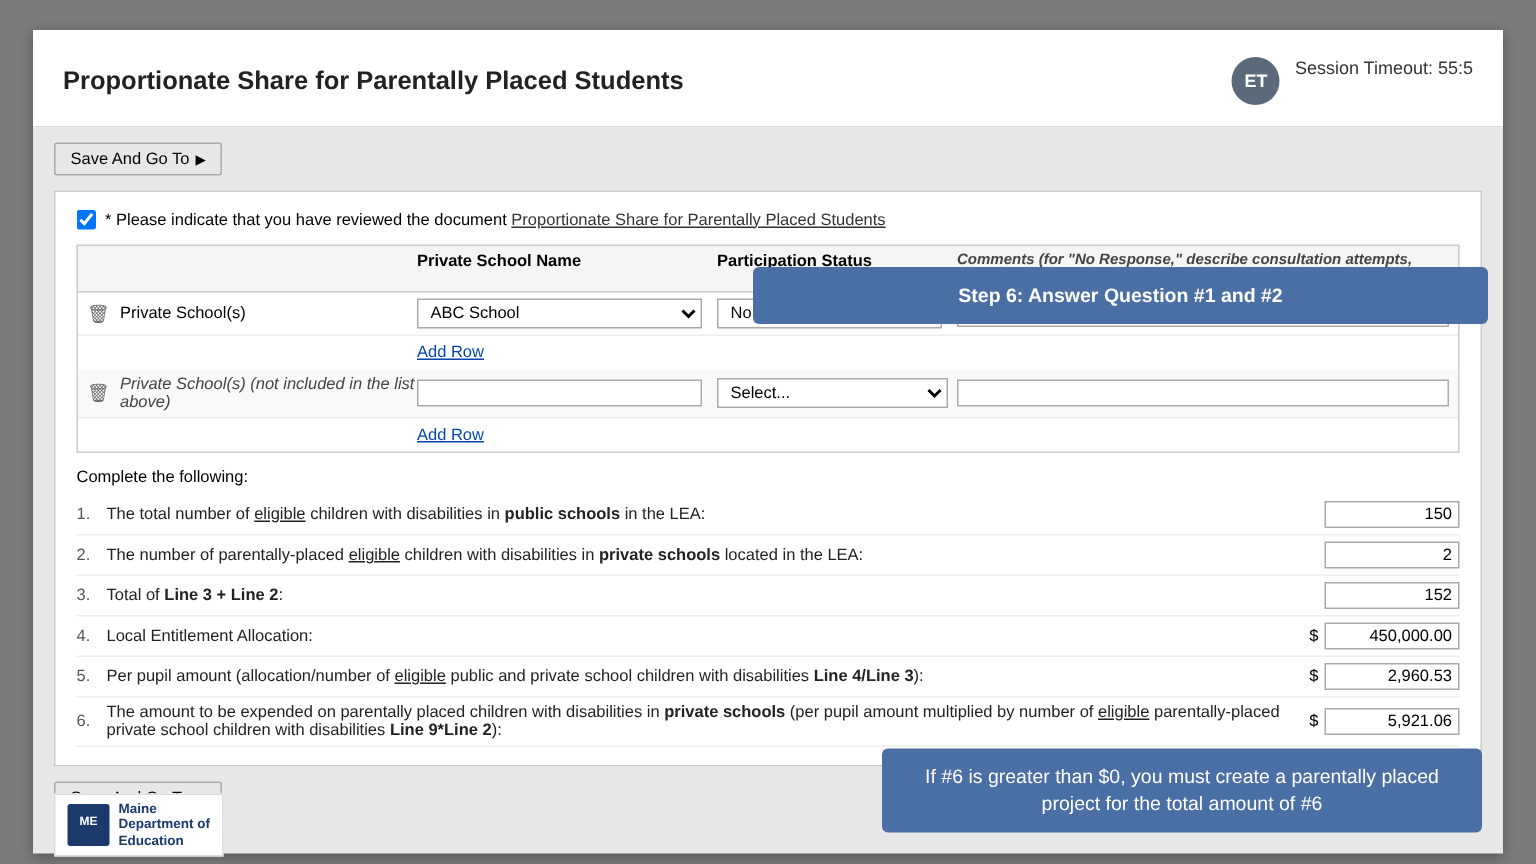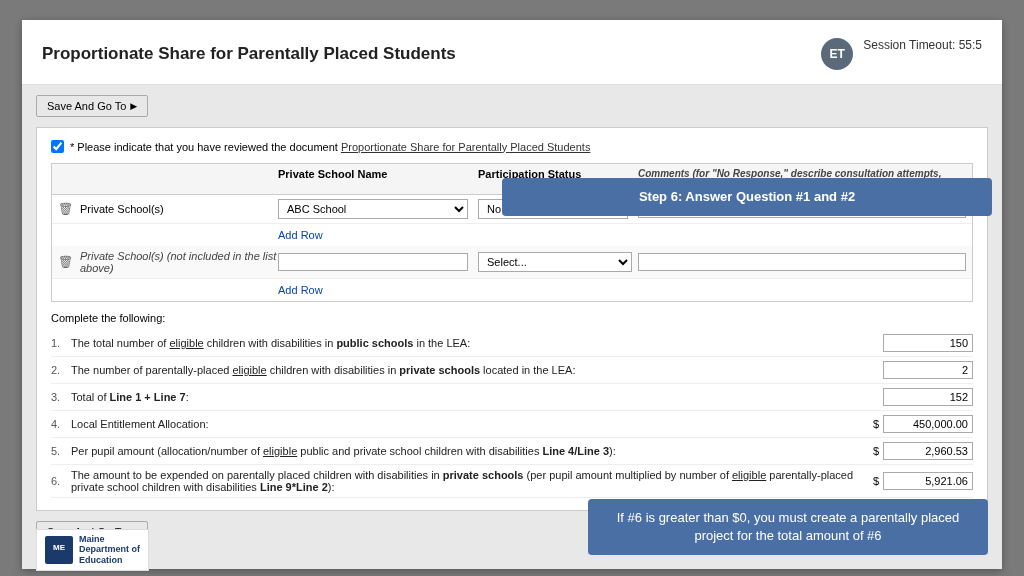--- a/index.html
+++ b/index.html
@@ -113,20 +113,21 @@
     .table-data-row input[type="text"],
     .table-data-row select {
       width: 100%;
       font-size: 11px;
       padding: 2px 4px;
       border: 1px solid #aaa;
       background: white;
     }
     .add-row-link {
       color: #0645ad;
+      text-decoration: underline;
       font-size: 11px;
       cursor: pointer;
       padding: 3px 6px;
       display: block;
     }
     .section-label {
       font-size: 11px;
       color: #444;
       font-style: italic;
     }
@@ -330,21 +331,21 @@
           </div>
           <div class="numbered-row">
             <span class="row-num">2.</span>
             <span class="row-text">The number of parentally-placed <u>eligible</u> children with disabilities in <strong>private schools</strong> located in the LEA:</span>
             <div class="row-input-wrap">
               <input type="text" class="row-input" value="2" style="">
             </div>
           </div>
           <div class="numbered-row">
             <span class="row-num">3.</span>
-            <span class="row-text">Total of <strong>Line 1 + Line 7</strong>:</span>
+            <span class="row-text">Total of <strong>Line 3 + Line 2</strong>:</span>
             <div class="row-input-wrap">
               <input type="text" class="row-input" value="152" style="">
             </div>
           </div>
           <div class="numbered-row">
             <span class="row-num">4.</span>
             <span class="row-text">Local Entitlement Allocation:</span>
             <div class="row-input-wrap">
               <span class="row-dollar">$</span>
               <input type="text" class="row-input" value="450,000.00" style="">

